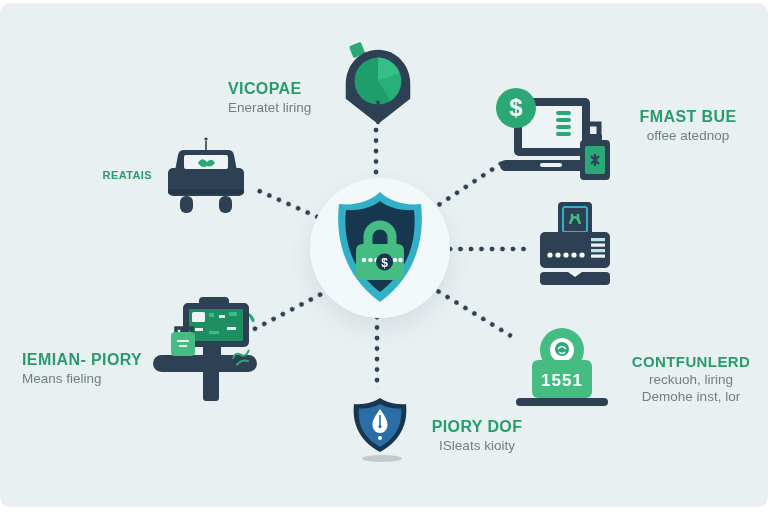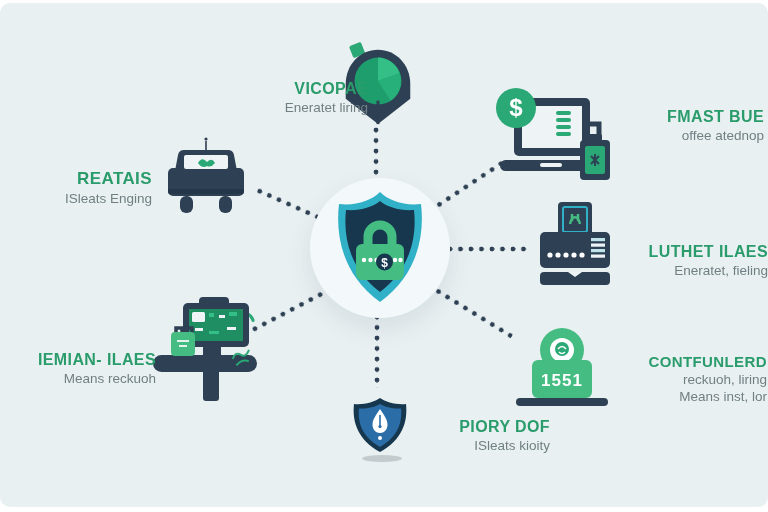--- a/index.html
+++ b/index.html
@@ -14,23 +14,23 @@
   .panel{position:absolute;left:0;top:3px;right:0;bottom:5px;background:var(--panel-bg);border-radius:10px}
   .abs{position:absolute}
   .dots{position:absolute;height:6px;transform-origin:0 50%;
     background-image:radial-gradient(circle at 3px 3px,var(--navy) 2.1px,rgba(0,0,0,0) 2.7px);
     background-size:10.5px 6px;background-repeat:repeat-x}
   .hub{position:absolute;left:310px;top:178px;width:140px;height:140px;border-radius:50%;
     background:var(--hub-bg);box-shadow:0 10px 24px rgba(44,70,92,.10)}
   .label{position:absolute}
   .label .title{font-weight:700;color:var(--label-green);letter-spacing:.4px;font-size:16px;line-height:1.15}
   .label .sub{color:var(--subtitle-gray);font-size:13.5px;line-height:1.22;margin-top:2px}
-  .t17 .title{font-size:17px}
+  .t17 .title{font-size:11px}
   .t15 .title{font-size:15px}
-  .ta-r{text-align:right}.ta-c{text-align:right}.ta-l{text-align:right}
+  .ta-r{text-align:right}.ta-c{text-align:left}.ta-l{text-align:center}
   .shadow-ellipse{position:absolute;left:362px;top:455px;width:40px;height:7px;border-radius:50%;
     background:#aeb9bc;opacity:.65}
   svg{display:block;overflow:visible}
   svg text{font-family:"Liberation Sans",sans-serif}
   .f-navy{fill:var(--navy)} .f-deep{fill:var(--navy-deep)} .f-teal{fill:var(--teal)}
   .f-green{fill:var(--green)} .f-gb{fill:var(--green-bright)} .f-lock{fill:var(--lock-green)}
   .f-white{fill:#ffffff} .f-screen{fill:var(--screen-white)} .f-blue{fill:var(--blue-shield)}
   .s-navy{stroke:var(--navy);fill:none} .s-green{stroke:var(--green);fill:none}
   .s-teal{stroke:var(--teal);fill:none} .s-lock{stroke:var(--lock-green);fill:none}
   .s-white{stroke:#ffffff;fill:none}
@@ -107,44 +107,39 @@
     <path class="f-navy" d="M24,16 h44 q5,0 6,5 l3,16 h-62 l3,-16 q1,-5 6,-5 z"></path>
     <rect class="f-navy" x="8" y="34" width="76" height="28" rx="5"></rect>
     <rect class="f-screen" x="24" y="21" width="44" height="14" rx="2"></rect>
     <path class="f-green" d="M38,29 q4,-7 9,-1 q5,-5 8,1 q-4,5 -8,3 q-5,3 -9,-3 z"></path>
     <rect fill="#243749" x="8" y="55" width="76" height="5" rx="2"></rect>
     <rect class="f-navy" x="20" y="62" width="13" height="17" rx="6"></rect>
     <rect class="f-navy" x="59" y="62" width="13" height="17" rx="6"></rect>
   </svg>
   <div class="label ta-r t17" style="left:18px;top:169px;width:134px">
     <div class="title">REATAIS</div>
-    <div class="sub">ISleats Enging</div>
   </div>
 
   <svg class="abs" style="left:534px;top:202px" width="86" height="84" viewBox="0 0 86 84">
     <rect class="f-navy" x="24" y="0" width="34" height="36" rx="4"></rect>
     <rect class="s-teal" stroke-width="2" x="29" y="5" width="24" height="25" rx="2"></rect>
     <path class="s-lock" stroke-width="2.5" d="M36,22 c2,-9 8,-9 10,0 M38,12 v7 M44,12 v7"></path>
     <rect class="f-navy" x="6" y="30" width="70" height="36" rx="5"></rect>
     <circle class="f-white" cx="16" cy="53" r="2.6"></circle>
     <circle class="f-white" cx="24" cy="53" r="2.6"></circle>
     <circle class="f-white" cx="32" cy="53" r="2.6"></circle>
     <circle class="f-white" cx="40" cy="53" r="2.6"></circle>
     <circle class="f-white" cx="48" cy="53" r="2.6"></circle>
     <rect fill="#bfe3e8" x="57" y="36" width="14" height="3.2"></rect>
     <rect class="f-screen" x="57" y="41.5" width="14" height="3.2"></rect>
     <rect fill="#bfe3e8" x="57" y="47" width="14" height="3.2"></rect>
     <rect class="f-screen" x="57" y="52.5" width="14" height="3.2"></rect>
     <rect class="f-navy" x="6" y="70" width="70" height="13" rx="4"></rect>
     <path class="f-screen" d="M34,70 l7,5 7,-5 z"></path>
   </svg>
-  <div class="label ta-l" style="left:622px;top:243px;width:146px">
-    <div class="title">LUTHET ILAES</div>
-    <div class="sub">Eneratet, fieling</div>
-  </div>
 
   <svg class="abs" style="left:147px;top:297px" width="116" height="104" viewBox="0 0 116 104">
     <g transform="rotate(28 100 18)">
       <path class="s-green" stroke-width="3" stroke-linecap="round" d="M92,20 a11,11 0 0 1 16,0 M96,26 a6,6 0 0 1 8,0"></path>
       <circle class="f-green" cx="100" cy="30" r="2.2"></circle>
     </g>
     <rect class="f-navy" x="52" y="0" width="30" height="10" rx="4"></rect>
     <rect class="f-navy" x="36" y="6" width="66" height="44" rx="5"></rect>
     <rect fill="#1f8f63" x="42" y="12" width="54" height="32"></rect>
     <rect class="f-screen" x="45" y="15" width="13" height="10" rx="1.5"></rect>
@@ -157,37 +152,37 @@
     <rect class="f-navy" x="62" y="50" width="12" height="10"></rect>
     <rect class="f-navy" x="56" y="48" width="16" height="56" rx="3"></rect>
     <rect class="f-navy" x="6" y="58" width="104" height="17" rx="8.5"></rect>
     <path class="s-navy" stroke-width="3.5" d="M29,37 v-6 h6 v6 M39,37 v-6 h6 v6"></path>
     <rect class="f-lock" x="24" y="35" width="24" height="24" rx="4"></rect>
     <rect class="f-white" opacity="0.85" x="30" y="43" width="12" height="2"></rect>
     <rect class="f-white" opacity="0.85" x="32" y="48" width="8" height="2"></rect>
     <path class="s-green" stroke-width="2" d="M86,60 q4,-7 9,-2 q4,4 9,-3 M88,67 q7,-5 13,-1" transform="rotate(-14 94 62)"></path>
   </svg>
   <div class="label ta-c" style="left:22px;top:351px;width:134px">
-    <div class="title">IEMIAN- ILAES</div>
-    <div class="sub">Means reckuoh</div>
+    <div class="title">IEMIAN- PIORY</div>
+    <div class="sub">Means fieling</div>
   </div>
 
   <svg class="abs" style="left:514px;top:322px" width="100" height="84" viewBox="0 0 100 84">
     <circle class="f-lock" cx="48" cy="28" r="22"></circle>
     <circle class="f-white" cx="48" cy="28" r="12"></circle>
     <circle class="f-green" cx="48" cy="27" r="7"></circle>
     <path class="s-white" stroke-width="1.5" d="M44,27 q4,-5 8,0 M45,30 q3,3 6,0"></path>
     <rect class="f-lock" x="18" y="38" width="60" height="38" rx="6"></rect>
     <text class="f-white" x="48" y="64" text-anchor="middle" font-size="17" font-weight="bold" letter-spacing="1">1551</text>
     <rect class="f-navy" x="2" y="76" width="92" height="8" rx="4"></rect>
   </svg>
   <div class="label ta-l t15" style="left:615px;top:353px;width:152px">
     <div class="title">CONTFUNLERD</div>
     <div class="sub">reckuoh, liring</div>
-    <div class="sub" style="margin-top:0">Means inst, lor</div>
+    <div class="sub" style="margin-top:0">Demohe inst, lor</div>
   </div>
 
   <svg class="abs" style="left:348px;top:396px" width="64" height="58" viewBox="0 0 64 58">
     <path class="f-deep" d="M32,2 C38,6 48,9 58,8 C60,26 54,44 32,56 C10,44 4,26 6,8 C16,9 26,6 32,2 Z"></path>
     <path class="f-blue" d="M32,8 C37,11 45,13 53,12.5 C54.5,27 49.5,41 32,51 C14.5,41 9.5,27 11,12.5 C19,13 27,11 32,8 Z"></path>
     <path class="f-white" d="M32,13 C36,19 39.5,23.5 39.5,28.5 C39.5,33.8 36,37 32,37 C28,37 24.5,33.8 24.5,28.5 C24.5,23.5 28,19 32,13 Z"></path>
     <path stroke="#2b6da6" stroke-width="1.6" fill="none" d="M32,19 v12"></path>
     <circle fill="#2b6da6" cx="32" cy="30.5" r="1.6"></circle>
     <circle class="f-white" cx="32" cy="42" r="2"></circle>
   </svg>

